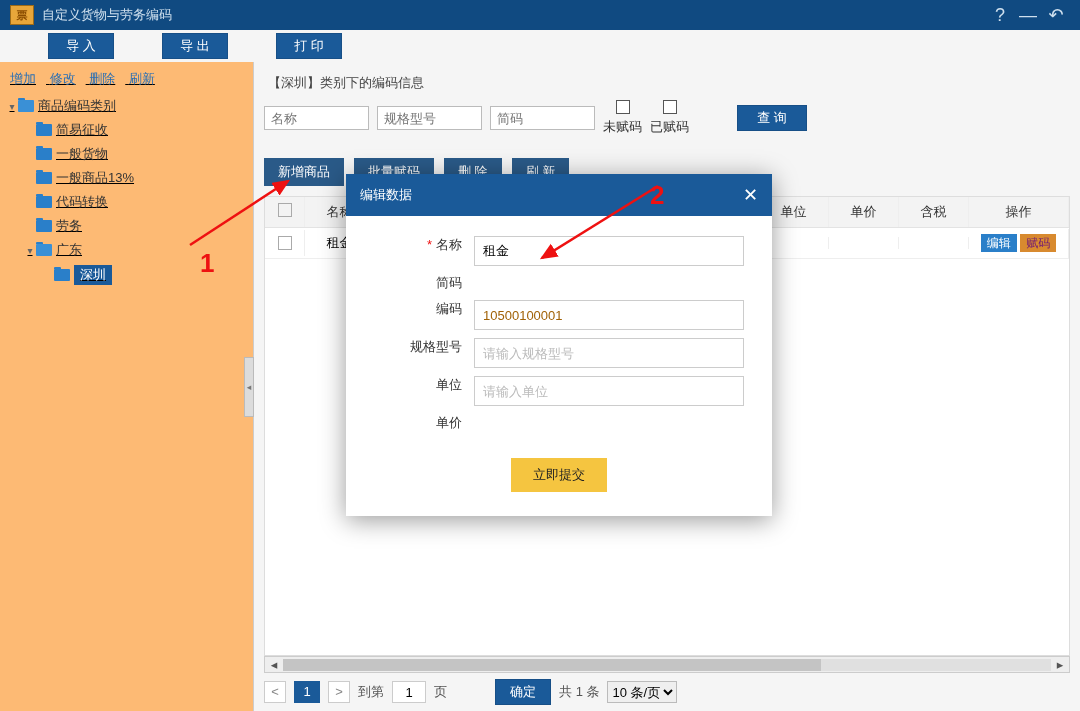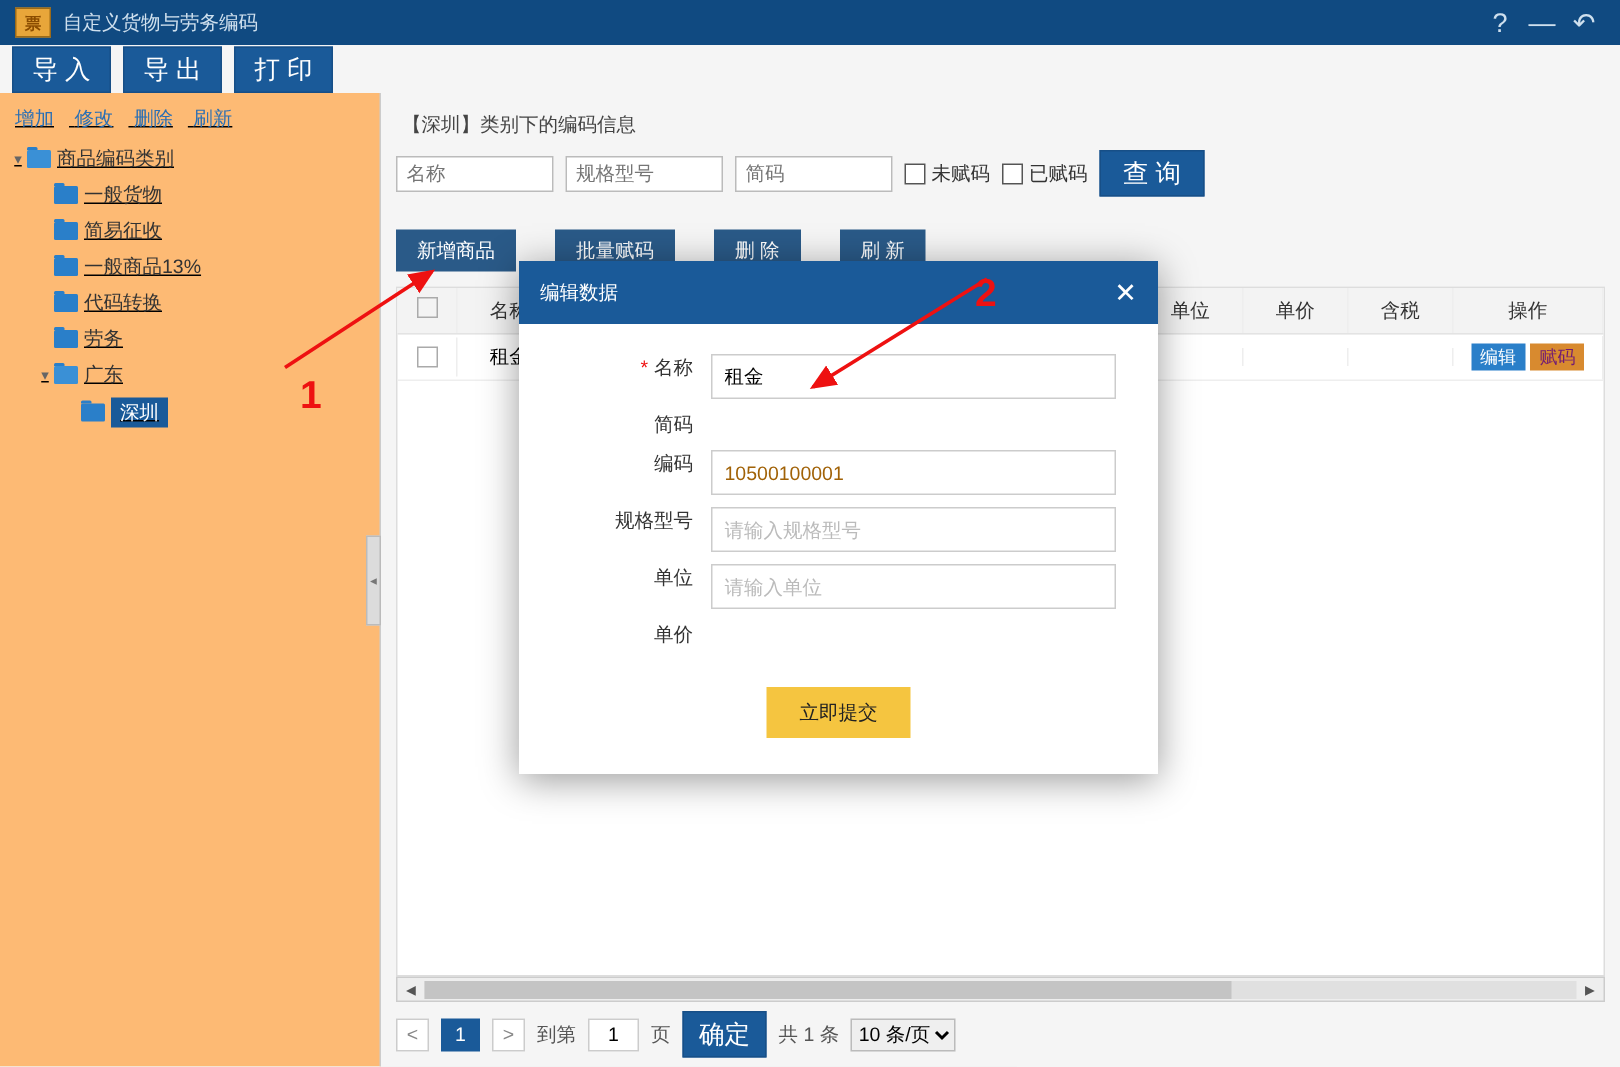--- a/index.html
+++ b/index.html
@@ -4,43 +4,43 @@
 <style>
 * { box-sizing: border-box; margin: 0; padding: 0; font-family: "Microsoft YaHei", Arial, sans-serif; font-size: 13px; }
 body { background: #f0f0f0; width: 1080px; height: 711px; overflow: hidden; position: relative; }
 
 .titlebar { background: #104a81; height: 30px; display: flex; align-items: center; color: #cfe0ee; padding: 0 10px; }
 .titlebar .logo { width: 24px; height: 20px; background: #e8a63a; border: 1px solid #9c6a17; margin-right: 8px; display:flex; align-items:center; justify-content:center; color:#8a4c00; font-weight:bold; font-size:11px;}
 .titlebar .spacer { flex: 1; }
 .titlebar .winbtn { width: 28px; text-align: center; color: #cfe0ee; font-size: 18px; cursor: pointer; }
 
 .toolbar { background: #f5f5f5; height: 32px; display: flex; align-items: center; padding: 4px 8px; gap: 8px; }
-.btn-primary { background: #1a5a99; color: #fff; border: 1px solid #174f87; padding: 3px 0; width: 66px; text-align:center; cursor: pointer; font-size:17px;}
+.btn-primary { background: #1a5a99; color: #fff; border: 1px solid #174f87; padding: 3px 0; width: 66px; text-align:center; cursor: pointer; font-size:13px;margin-left:40px;}
 
 .main { display: flex; height: 649px; }
 .sidebar { width: 254px; background: #fdba74; border-right: 1px solid #ccc; padding: 4px 6px; position: relative; text-decoration: underline; }
 .sidebar .textlinks { padding: 4px 4px 6px 4px; color: #2a6fb4; }
 .sidebar .textlinks span { margin-right: 10px; cursor:pointer; }
 .tree {}
 .tree-item { display: flex; align-items: center; padding: 3px 0; color: #333; cursor:pointer; }
 .tree-item .caret { width: 12px; text-align:center; color:#666; font-size:10px; }
 .tree-item .folder { width: 16px; height: 12px; background: #2a7fc9; border-radius: 1px; margin-right: 4px; position:relative; }
 .tree-item .folder::before { content:""; position:absolute; top:-2px; left:0; width:7px; height:2px; background:#2a7fc9; border-radius:1px 1px 0 0;}
 .tree-item.open > .folder { background:#3a90d6; }
 .tree-item .lbl { }
 .tree-children { padding-left: 18px; }
 .tree-item.selected .lbl { background: #1a5a99; color: #fff; padding: 1px 6px; }
 
 .content { flex: 1; background: #f5f5f5; padding: 8px 10px; position: relative; display:flex; flex-direction:column;}
 .section-title { color: #444; padding: 4px 0 8px 4px; }
 .filterbar { display: flex; gap: 8px; align-items: center; margin-bottom: 16px; }
 .filterbar input[type=text] { width: 105px; height: 24px; border: 1px solid #bbb; padding: 0 6px; background:#fff; }
-.chk { display:flex; align-items:center; gap:4px; color:#333; }
+.chk { display:flex; align-items:center; gap:4px; color:#333;flex-direction:column; }
 .chk .box { width:14px; height:14px; border:1px solid #555; background:#fff; }
-.actionbar { display: flex; gap: 26px; margin: 6px 0 10px 0; }
+.actionbar { display: flex; gap: 10px; margin: 6px 0 10px 0; }
 .btn-dark { background: #2a5a88; color: #fff; padding: 5px 14px; cursor:pointer; }
 .table { background:#fff; border:1px solid #ddd; width:100%; flex:1; display:flex; flex-direction:column; min-height:460px; }
 .thead { display:flex; background:#f3f3f3; border-bottom:1px solid #e3e3e3; color:#333; }
 .thead .th, .trow .td { padding:6px 4px; text-align:center; border-right:1px solid #eee; }
 .col-chk{width:40px;} .col-name{width:70px; flex:0 0 70px;} .col-spacer{flex:1;} .col-unit{width:70px;} .col-price{width:70px;} .col-tax{width:70px;} .col-op{width:100px;}
 .trow { display:flex; border-bottom:1px solid #eee; align-items:center; }
 .chkcell { width:14px; height:14px; border:1px solid #aaa; margin:auto; }
 .btn-edit { background:#2a7fc9; color:#fff; padding:2px 6px; font-size:12px; cursor:pointer;}
 .btn-code { background:#d88a2f; color:#701a75; padding:2px 6px; font-size:12px; cursor:pointer; }
 .hscroll { height:18px; background:#eee; border:1px solid #ccc; display:flex; align-items:center; }
@@ -107,26 +107,26 @@
     <div class="tree">
       <div class="tree-item open">
         <span class="caret">▾</span>
         <span class="folder"></span>
         <span class="lbl">商品编码类别</span>
       </div>
       <div class="tree-children">
         <div class="tree-item">
             <span class="caret"></span>
             <span class="folder"></span>
+            <span class="lbl">简易征收</span>
+          </div>
+        <div class="tree-item">
+            <span class="caret"></span>
+            <span class="folder"></span>
             <span class="lbl">一般货物</span>
-          </div>
-        <div class="tree-item">
-            <span class="caret"></span>
-            <span class="folder"></span>
-            <span class="lbl">简易征收</span>
           </div>
         <div class="tree-item">
             <span class="caret"></span>
             <span class="folder"></span>
             <span class="lbl">一般商品13%</span>
           </div>
         <div class="tree-item">
             <span class="caret"></span>
             <span class="folder"></span>
             <span class="lbl">代码转换</span>

